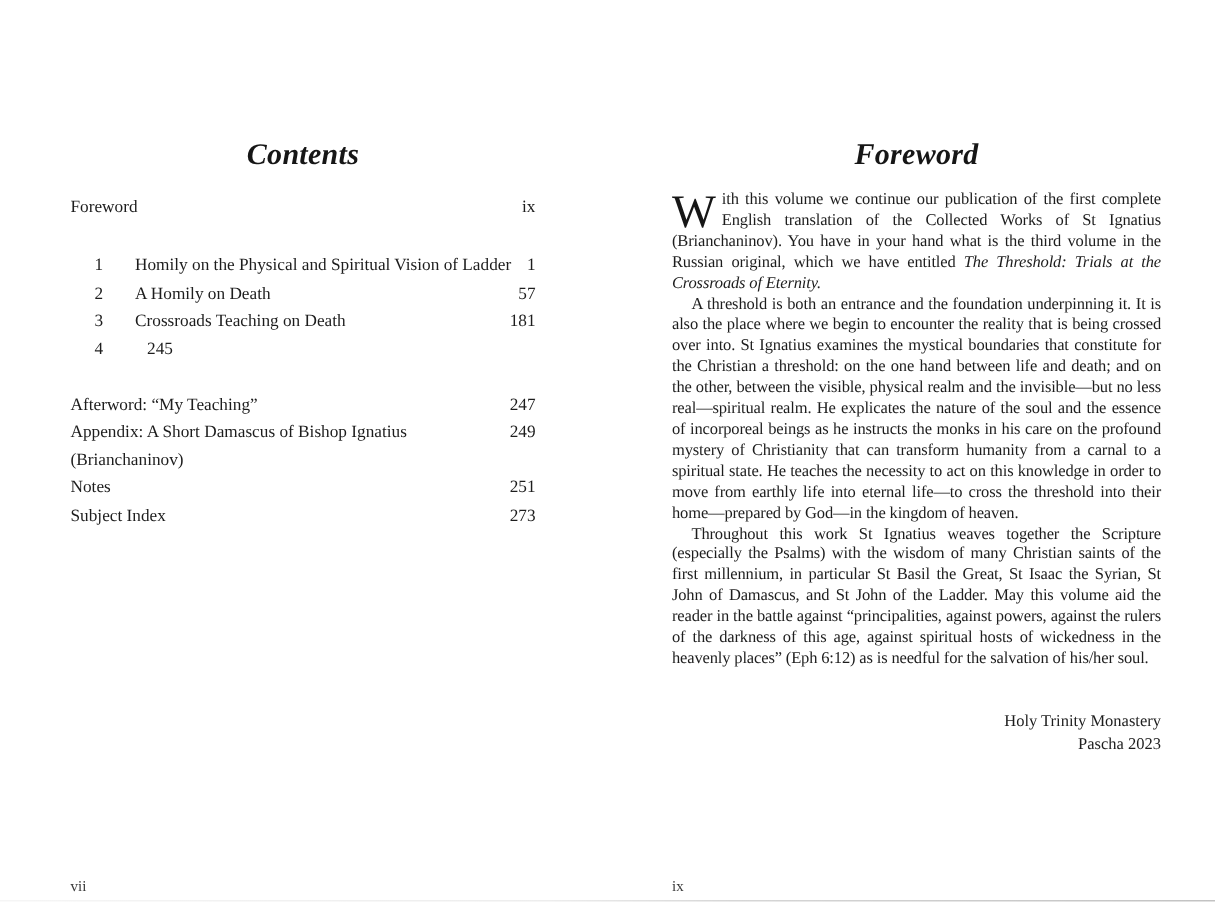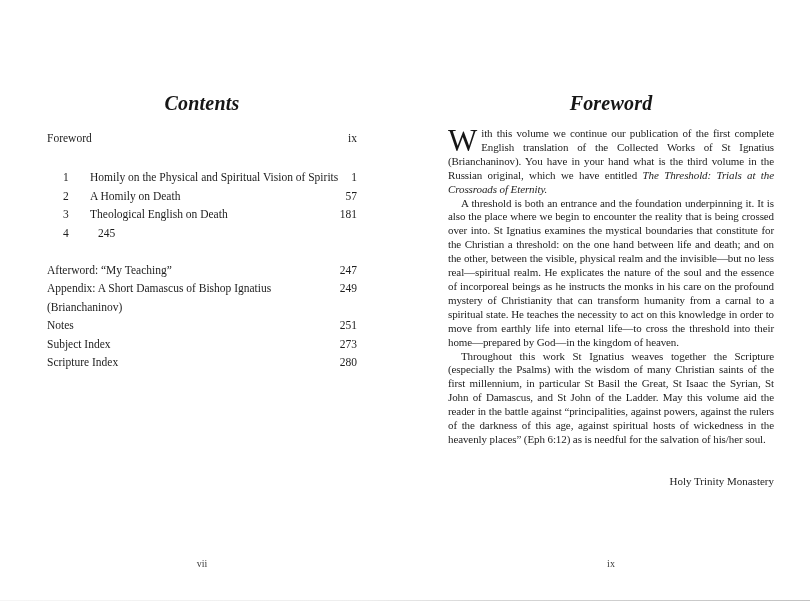--- a/index.html
+++ b/index.html
@@ -77,24 +77,24 @@
   .signature {
     margin-top: 27px;
     text-align: right;
     font-size: 11px;
     line-height: 15px;
   }
 
   
   .folio {
     position: absolute;
-    top: 558px;
+    top: 586px;
     font-size: 10px;
     color: #3a3a3a;
-    text-align: center;
+    text-align: left;
   }
   .folio-left  { left: 47px;  width: 310px; }
   .folio-right { left: 448px; width: 326px; }
 
   
   .bottom-edge {
     position: absolute;
     left: 0;
     top: 600px;
     width: 810px;
@@ -119,31 +119,31 @@
       <div class="toc-front">
         <div class="toc-row">
           <span class="toc-label">Foreword</span>
           <span class="toc-page">ix</span>
         </div>
       </div>
 
       <div class="toc-chapters">
         <div class="toc-row">
           <span class="toc-num">1</span>
-          <span class="toc-label">Homily on the Physical and Spiritual Vision of Spirits</span>
+          <span class="toc-label">Homily on the Physical and Spiritual Vision of Ladder</span>
           <span class="toc-page">1</span>
         </div>
         <div class="toc-row">
           <span class="toc-num">2</span>
           <span class="toc-label">A Homily on Death</span>
           <span class="toc-page">57</span>
         </div>
         <div class="toc-row">
           <span class="toc-num">3</span>
-          <span class="toc-label">Theological English on Death</span>
+          <span class="toc-label">Crossroads Teaching on Death</span>
           <span class="toc-page">181</span>
         </div>
         <div class="toc-row">
           <span class="toc-num">4</span>
           <span class="toc-page">245</span>
         </div>
       </div>
 
       <div class="toc-back">
         <div class="toc-row">
@@ -155,42 +155,39 @@
           <span class="toc-page">249</span>
         </div>
         <div class="toc-row">
           <span class="toc-label">Notes</span>
           <span class="toc-page">251</span>
         </div>
         <div class="toc-row">
           <span class="toc-label">Subject Index</span>
           <span class="toc-page">273</span>
         </div>
-        <div class="toc-row">
-          <span class="toc-label">Scripture Index</span>
-          <span class="toc-page">280</span>
-        </div>
       </div>
 
     </div>
   </section>
 
   <section class="page-right">
     <h1 class="page-title">Foreword</h1>
 
     <div class="body-text">
       <p>
         <span class="dropcap">W</span><span>ith this volume we continue our publication of the first complete English translation of the Collected Works of St Ignatius (Brianchaninov). You have in your hand what is the third volume in the Russian original, which we have entitled </span><span class="italic">The Threshold: Trials at the Crossroads of Eternity.</span>
       </p>
       <p class="para-indent">A threshold is both an entrance and the foundation underpinning it. It is also the place where we begin to encounter the reality that is being crossed over into. St Ignatius examines the mystical boundaries that constitute for the Christian a threshold: on the one hand between life and death; and on the other, between the visible, physical realm and the invisible—but no less real—spiritual realm. He explicates the nature of the soul and the essence of incorporeal beings as he instructs the monks in his care on the profound mystery of Christianity that can transform humanity from a carnal to a spiritual state. He teaches the necessity to act on this knowledge in order to move from earthly life into eternal life—to cross the threshold into their home—prepared by God—in the kingdom of heaven.</p>
       <p class="para-indent">Throughout this work St Ignatius weaves together the Scripture (especially the Psalms) with the wisdom of many Christian saints of the first millennium, in particular St Basil the Great, St Isaac the Syrian, St John of Damascus, and St John of the Ladder. May this volume aid the reader in the battle against “principalities, against powers, against the rulers of the darkness of this age, against spiritual hosts of wickedness in the heavenly places” (Eph 6:12) as is needful for the salvation of his/her soul.</p>
     </div>
 
     <div class="signature">
       <div>Holy Trinity Monastery</div>
+      <div>Pascha 2023</div>
     </div>
   </section>
 
   <div class="folio folio-left">vii</div>
   <div class="folio folio-right">ix</div>
 
   <div class="bottom-edge"></div>
 
 </div>
 

